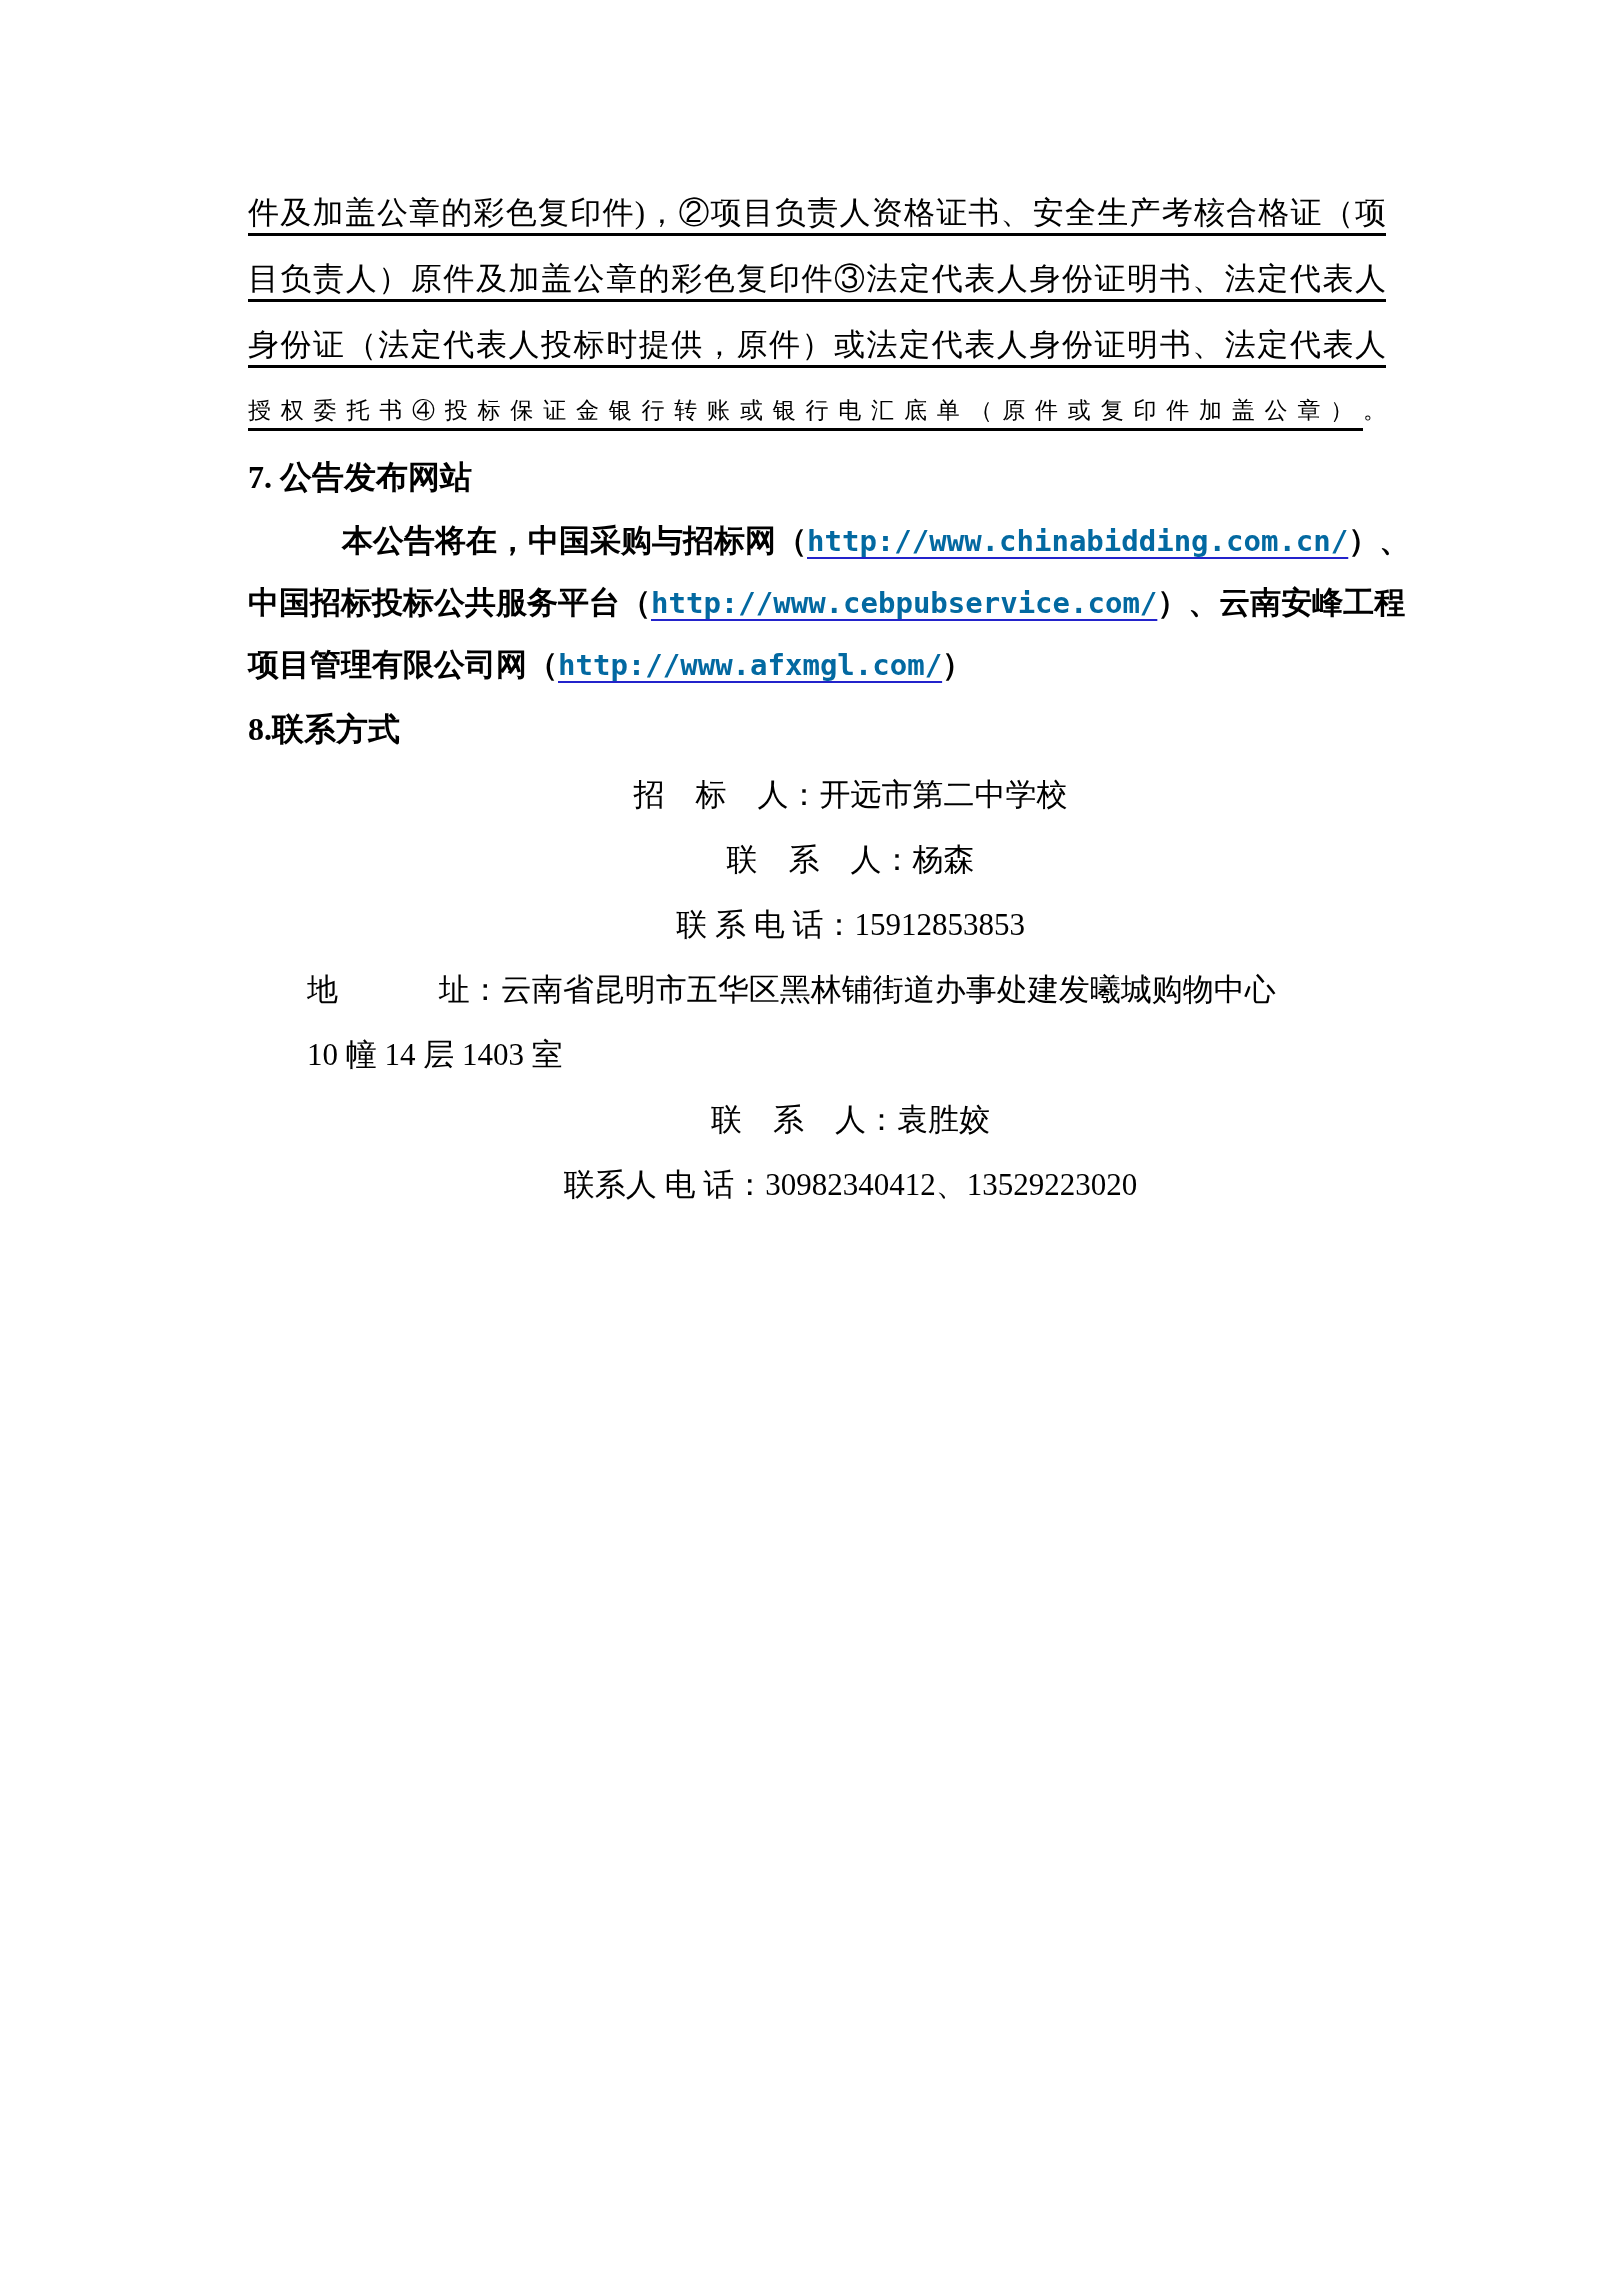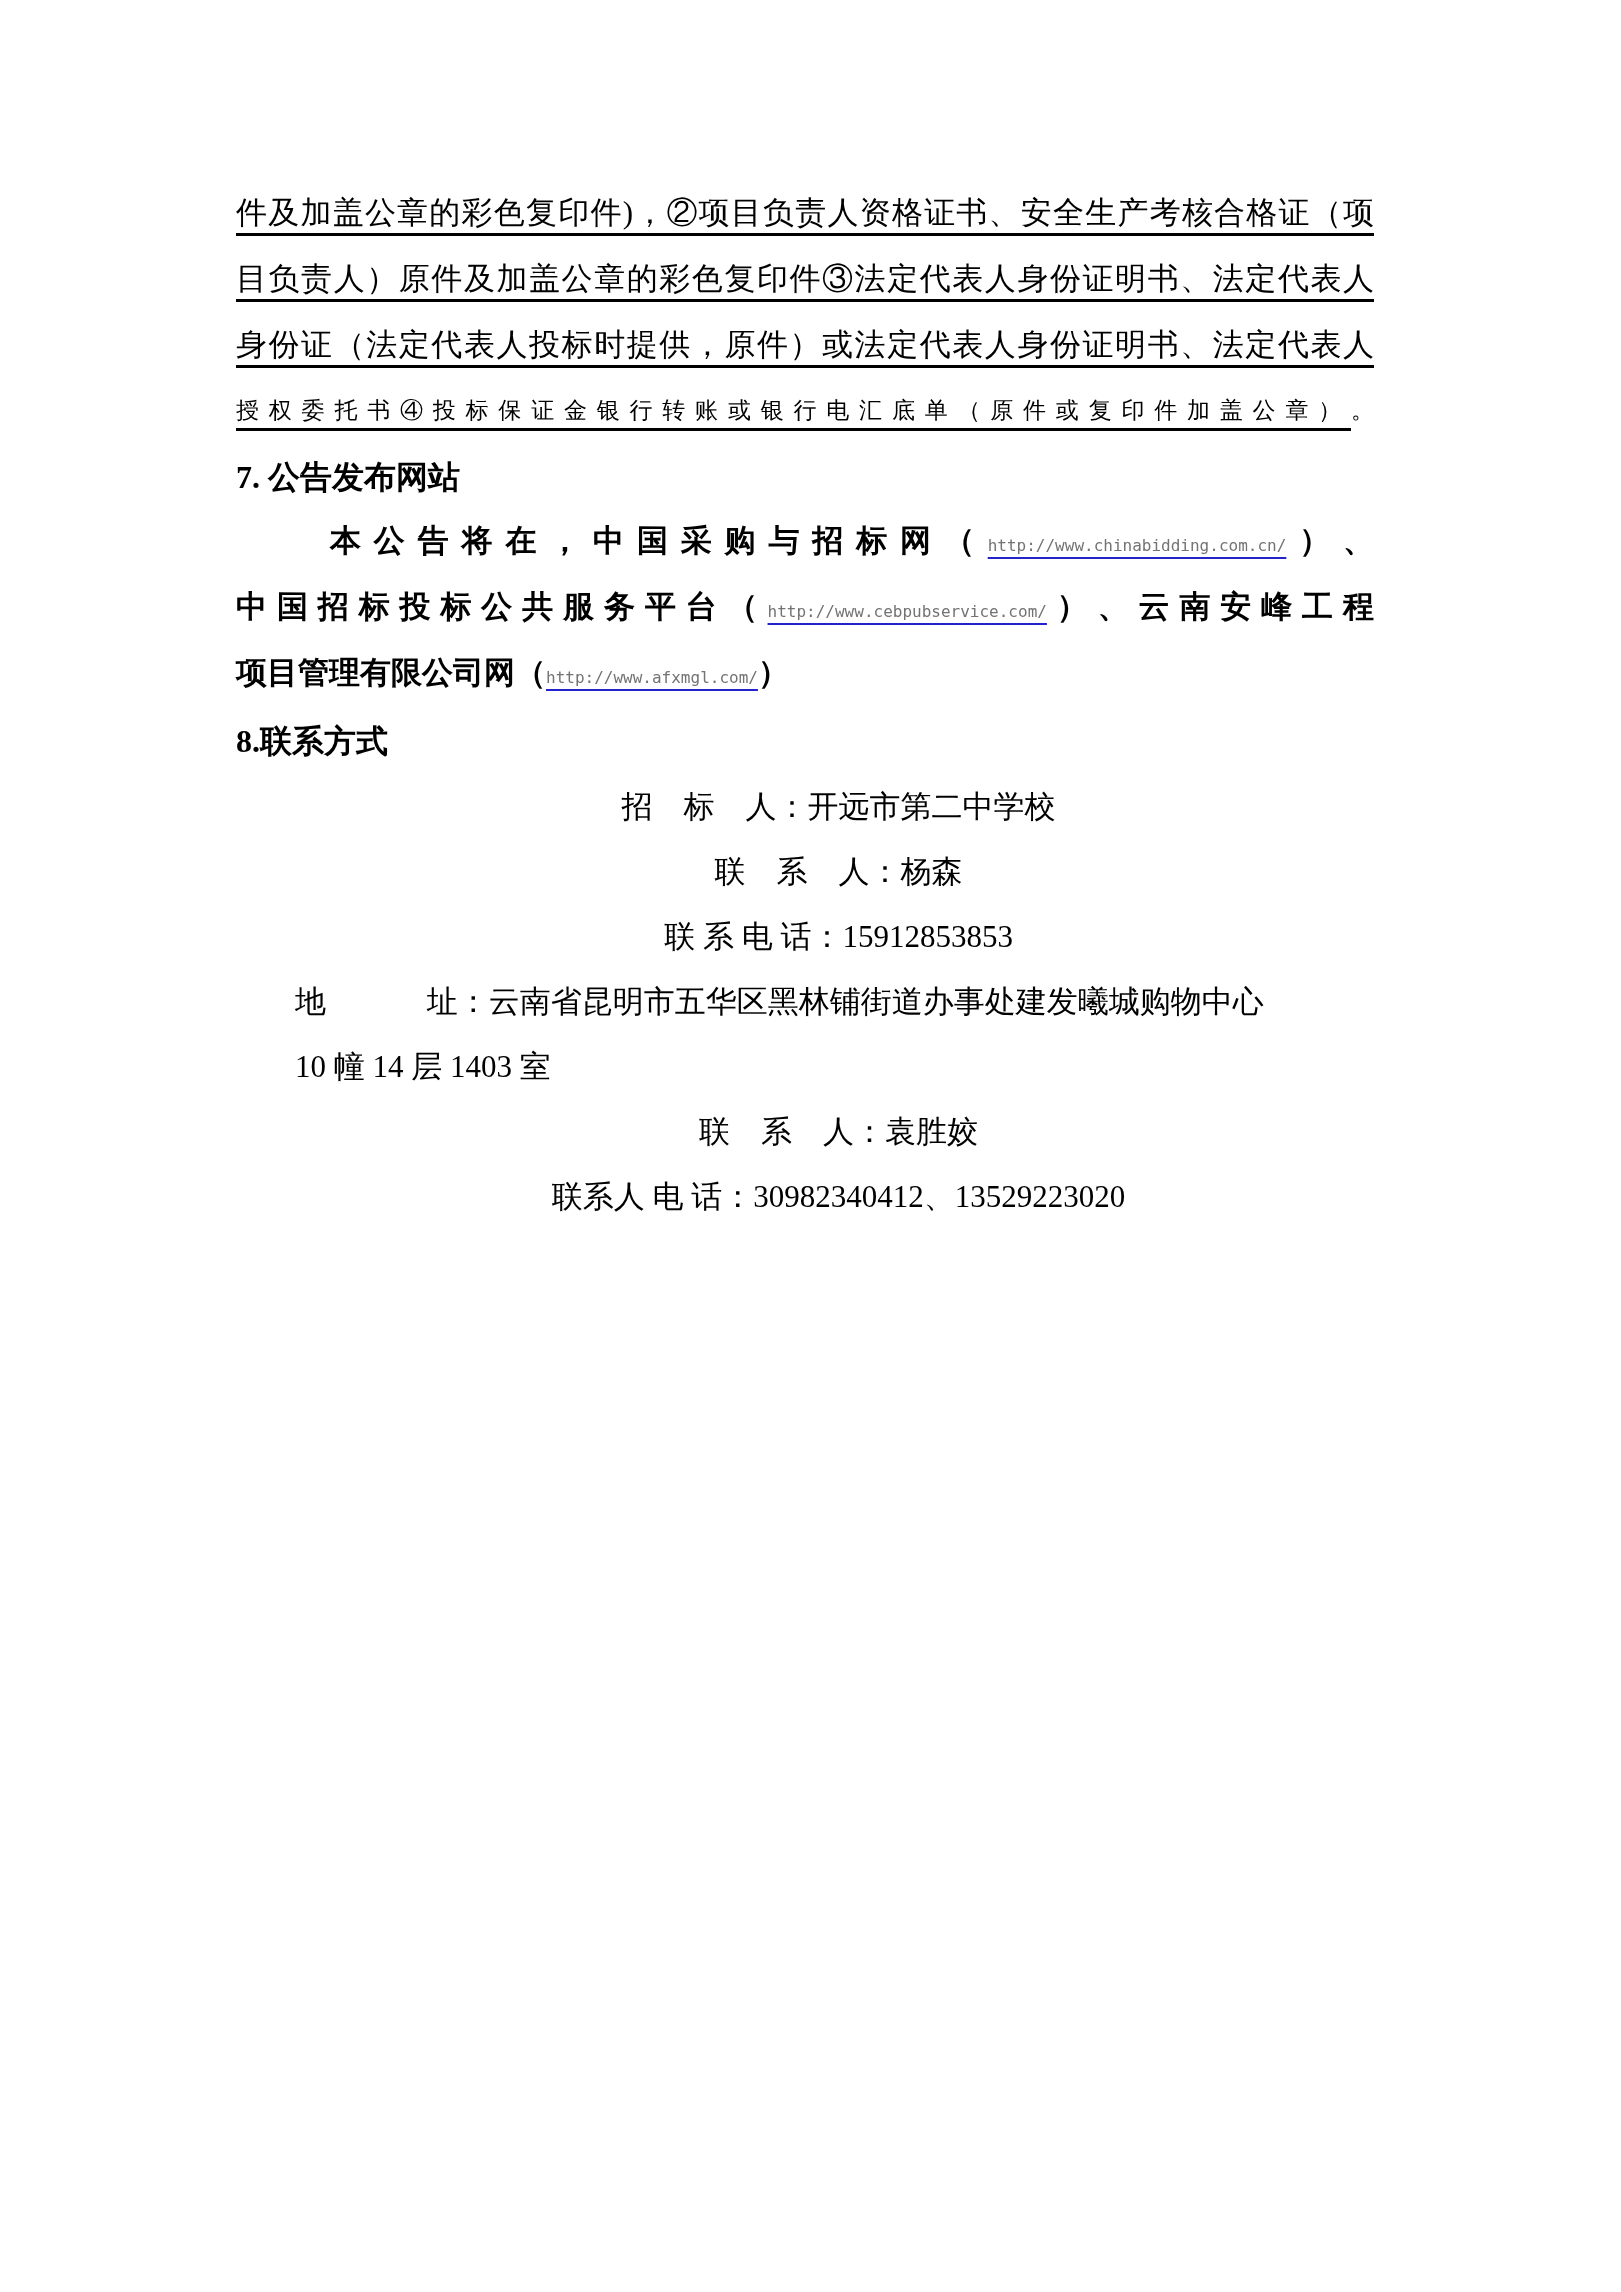--- a/index.html
+++ b/index.html
@@ -11,21 +11,21 @@
     position:relative;
     overflow:hidden;
   }
   .page {
     position:absolute; left:0; top:0;
     width:1621px; height:2293px;
     background:#ffffff;
   }
   .content {
     position:absolute;
-    left:236px; top:180px;
+    left:248px; top:180px;
     width:1138px;
   }
   
   .para-a-line {
     font-size:31px;
     line-height:66px;
     text-align:justify;
     text-align-last:justify;
     white-space:nowrap;
     text-decoration:underline;
@@ -58,23 +58,23 @@
     font-weight:bold;
     line-height:61px;
     text-align:justify;
     text-align-last:justify;
     white-space:nowrap;
   }
   .s7line.first { text-indent:94px; }
   .s7line.last { text-align-last:left; }
   .url {
     font-family:"DejaVu Sans Mono","Liberation Mono",monospace;
-    font-size:16px;
-    font-weight:normal;
-    color:#737373;
+    font-size:29px;
+    font-weight:bold;
+    color:#0369a1;
     text-decoration:underline;
     text-decoration-thickness:2px;
     text-underline-offset:5.9px;
     text-decoration-color:#2323cb;
     cursor:pointer;
   }
   
   .contact-row {
     font-size:31px;
     line-height:65px;

